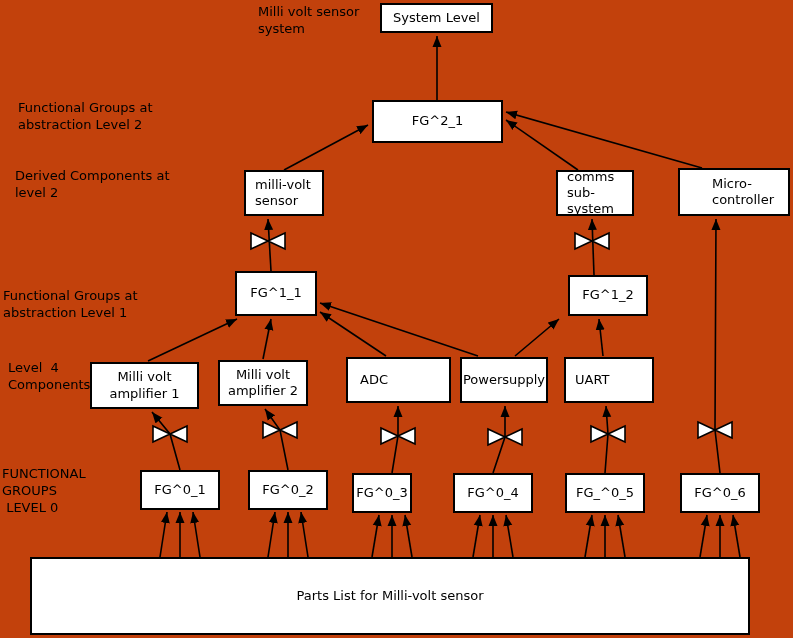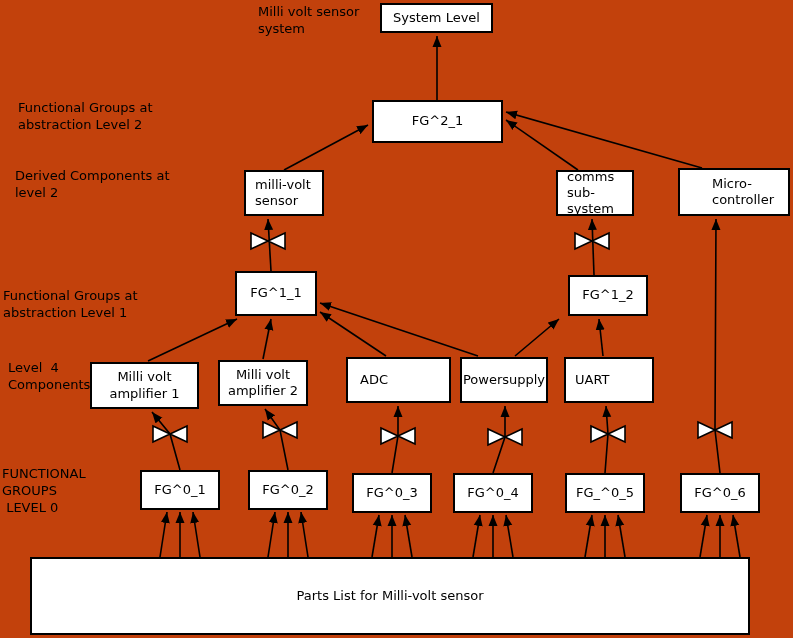--- a/index.html
+++ b/index.html
@@ -127,20 +127,20 @@
   <div class="box" style="left:90px;top:362px;width:109px;height:47px;">Milli volt
 amplifier 1</div>
   <div class="box" style="left:218px;top:360px;width:90px;height:46px;">Milli volt
 amplifier 2</div>
   <div class="box l" style="left:346px;top:357px;width:105px;height:46px;padding-left:12px;">ADC</div>
   <div class="box" style="left:460px;top:357px;width:88px;height:46px;">Powersupply</div>
   <div class="box l" style="left:564px;top:357px;width:90px;height:46px;">UART</div>
 
   <div class="box" style="left:140px;top:470px;width:80px;height:40px;">FG^0_1</div>
   <div class="box" style="left:248px;top:470px;width:80px;height:40px;">FG^0_2</div>
-  <div class="box" style="left:352px;top:473px;width:80px;height:40px;">FG^0_3</div>
+  <div class="box" style="left:352px;top:473px;width:60px;height:40px;">FG^0_3</div>
   <div class="box" style="left:453px;top:473px;width:80px;height:40px;">FG^0_4</div>
   <div class="box" style="left:565px;top:473px;width:80px;height:40px;">FG_^0_5</div>
   <div class="box" style="left:680px;top:473px;width:80px;height:40px;">FG^0_6</div>
 
   <div class="box" style="left:30px;top:557px;width:720px;height:78px;">Parts List for Milli-volt sensor</div>
 
 </div>
 
 </body></html>

